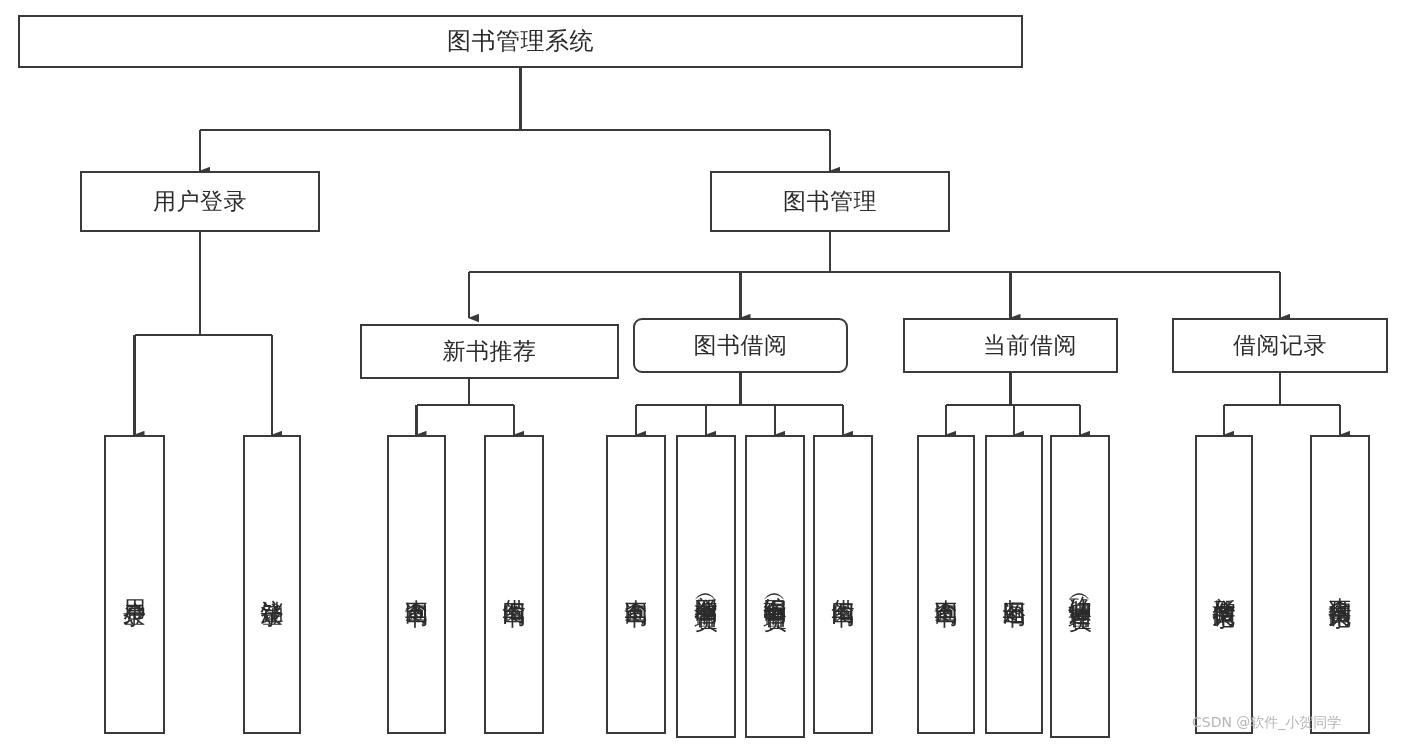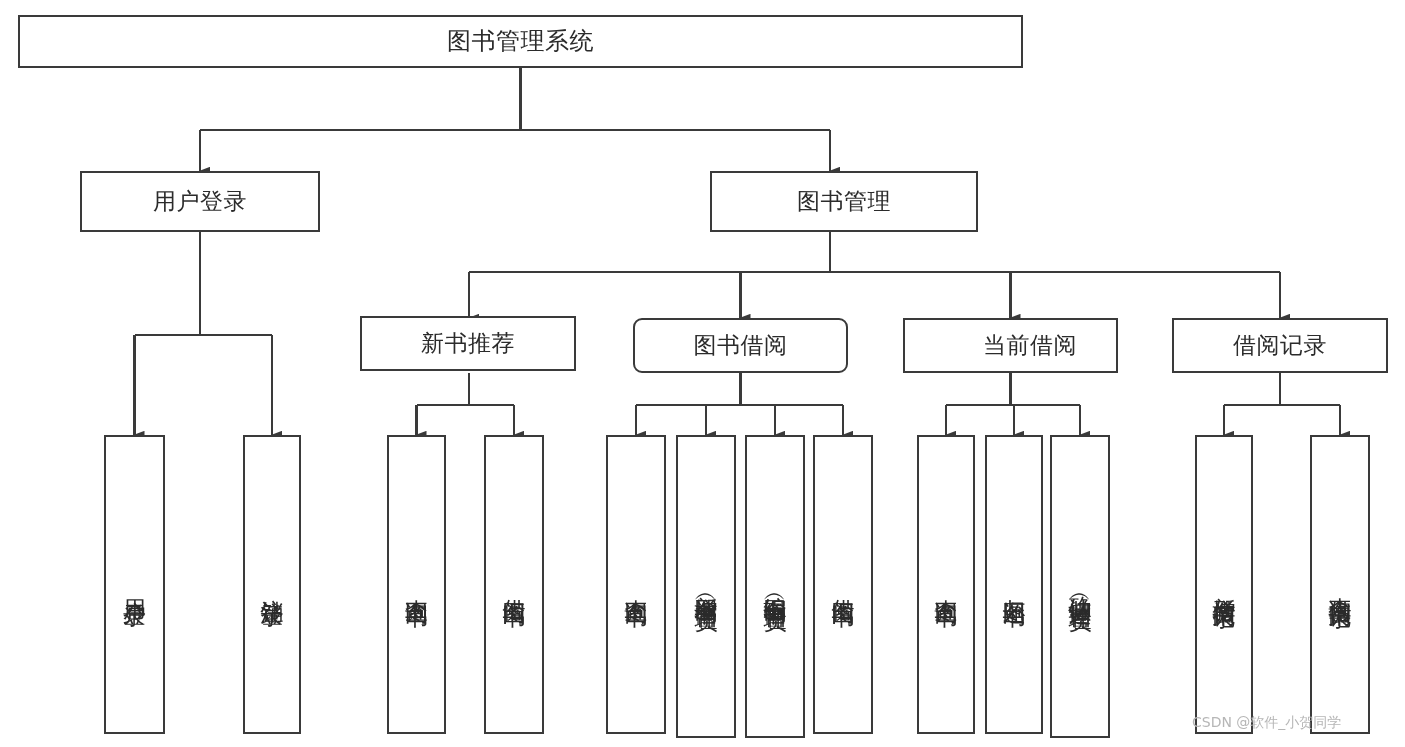--- a/index.html
+++ b/index.html
@@ -112,24 +112,24 @@
       </g>
   </svg>
 
   <div id="node-layer">
       <div class="node horiz root" style="left: 18px; top: 15px; width: 1005px; height: 53px;">
         <span>图书管理系统</span>
       </div>
       <div class="node horiz" style="left: 80px; top: 171px; width: 240px; height: 61px;">
         <span>用户登录</span>
       </div>
-      <div class="node horiz" style="left: 710px; top: 171px; width: 268px; height: 61px;">
+      <div class="node horiz" style="left: 710px; top: 171px; width: 240px; height: 61px;">
         <span>图书管理</span>
       </div>
-      <div class="node horiz" style="left: 360px; top: 316px; width: 216px; height: 55px;">
+      <div class="node horiz" style="left: 360px; top: 324px; width: 259px; height: 55px;">
         <span>新书推荐</span>
       </div>
       <div class="node horiz" style="left: 633px; top: 318px; width: 215px; height: 55px; border-radius: 9px;">
         <span>图书借阅</span>
       </div>
       <div class="node horiz" style="left: 903px; top: 318px; width: 215px; height: 55px; padding-left: 39px;">
         <span>当前借阅</span>
       </div>
       <div class="node horiz" style="left: 1172px; top: 318px; width: 216px; height: 55px;">
         <span>借阅记录</span>

